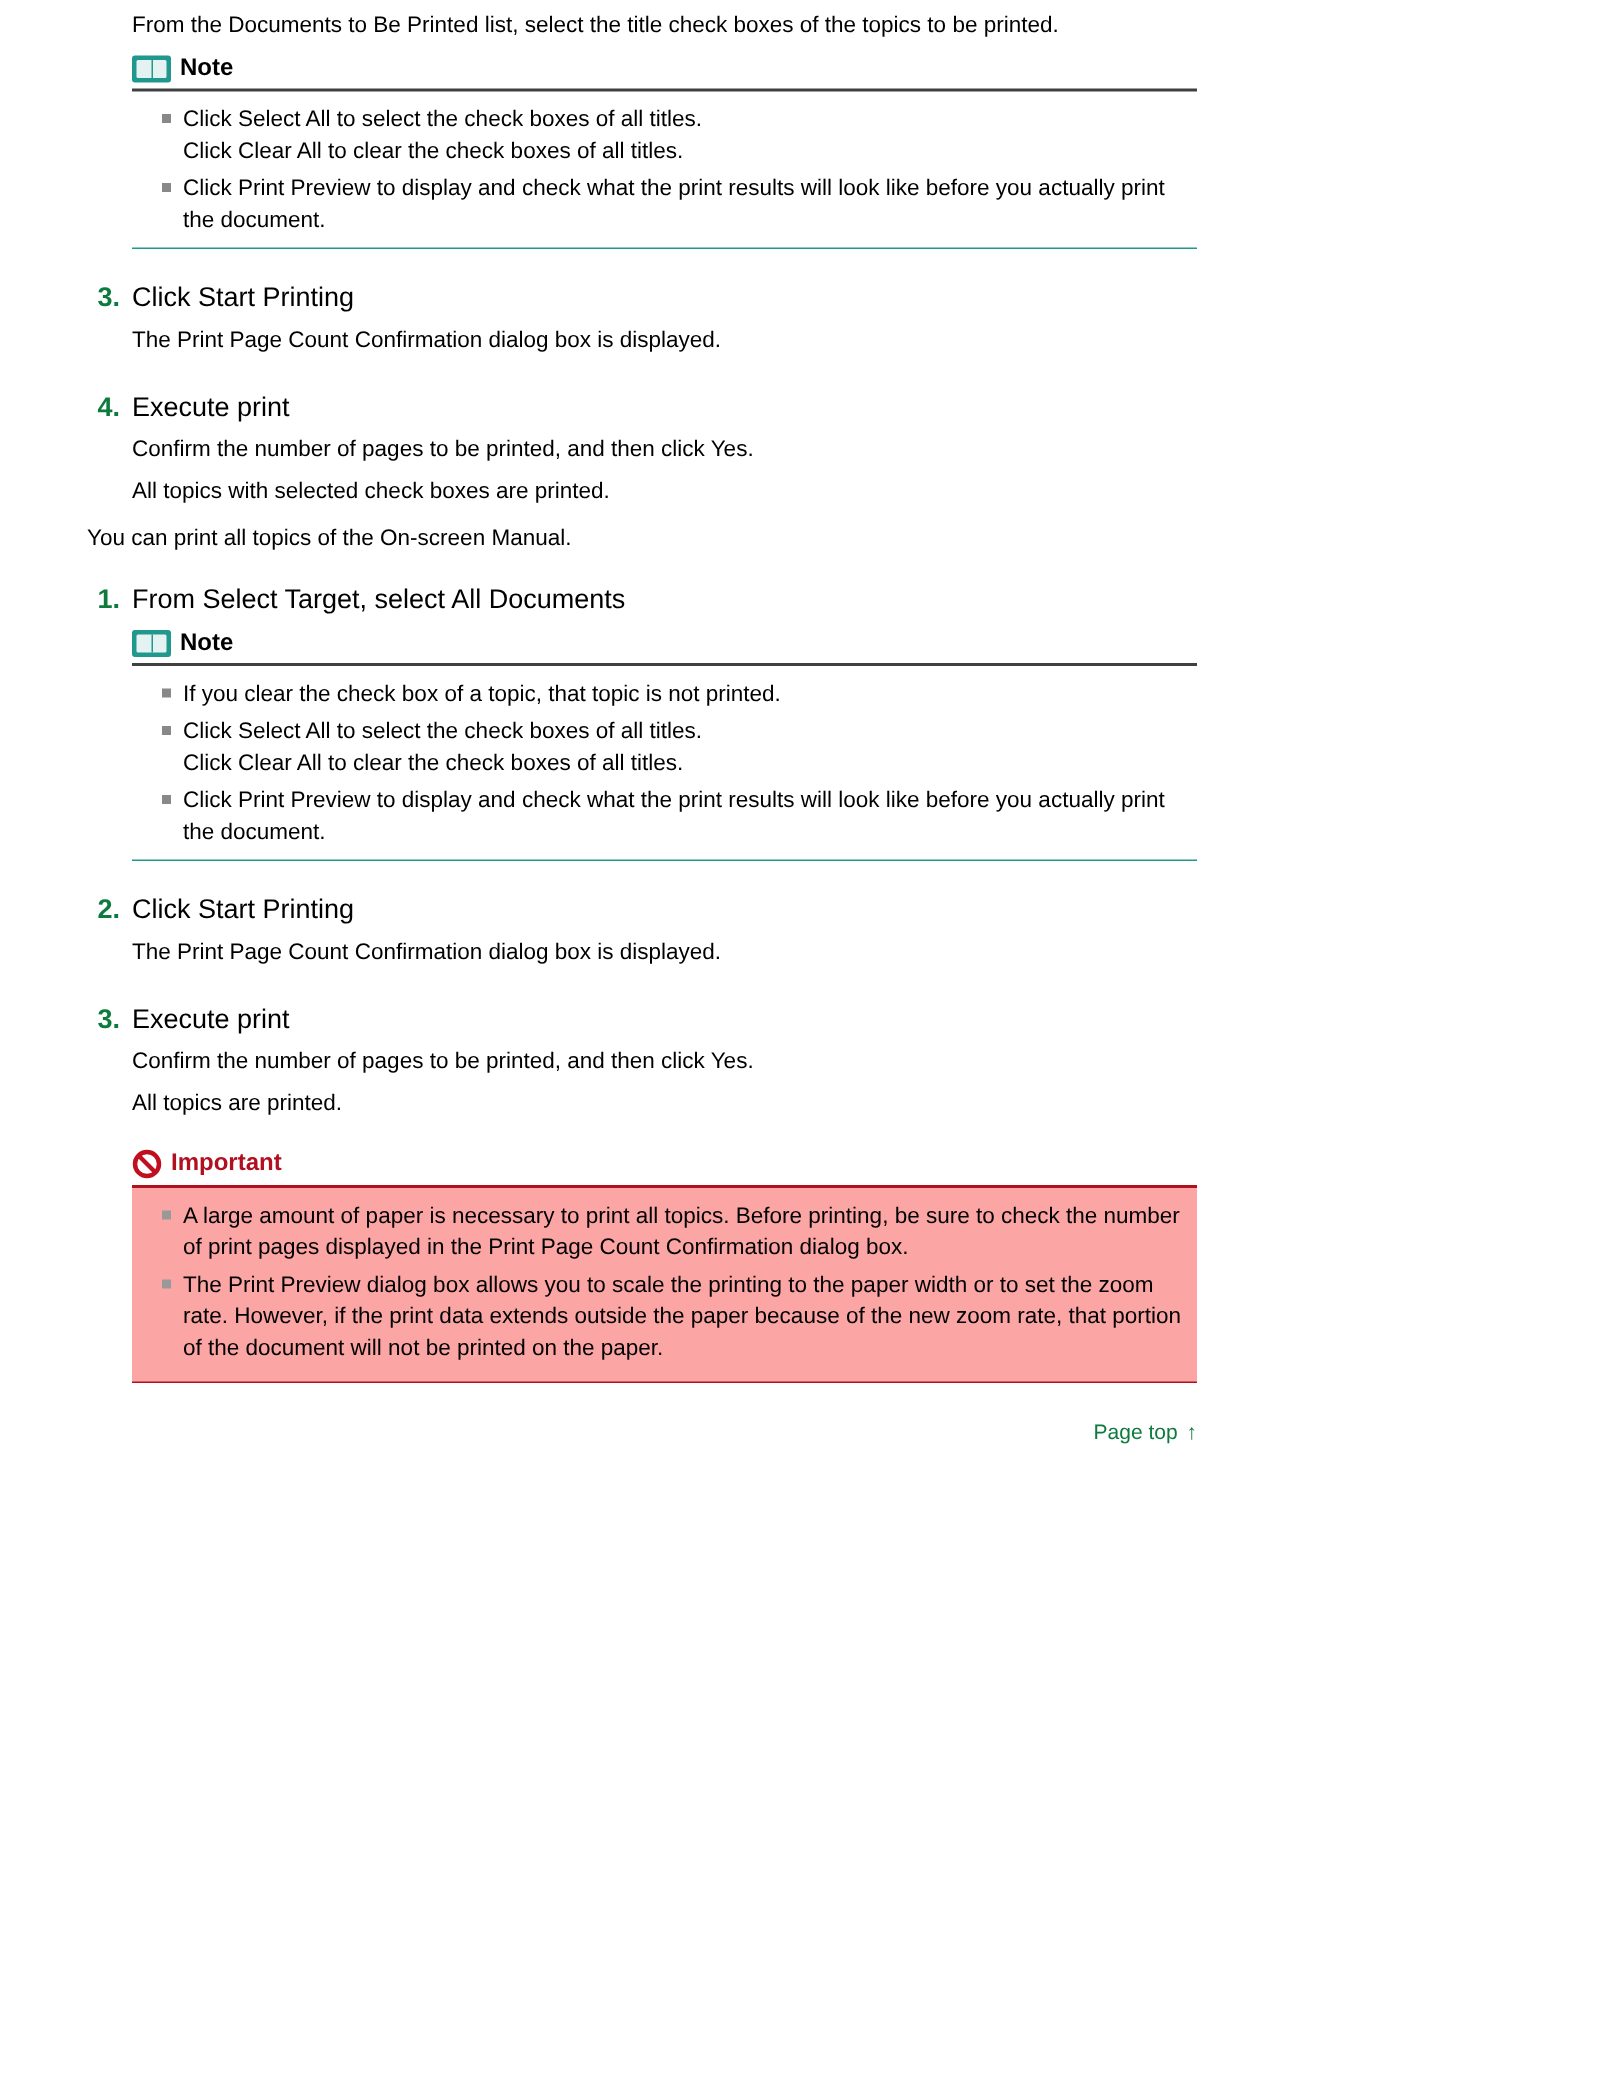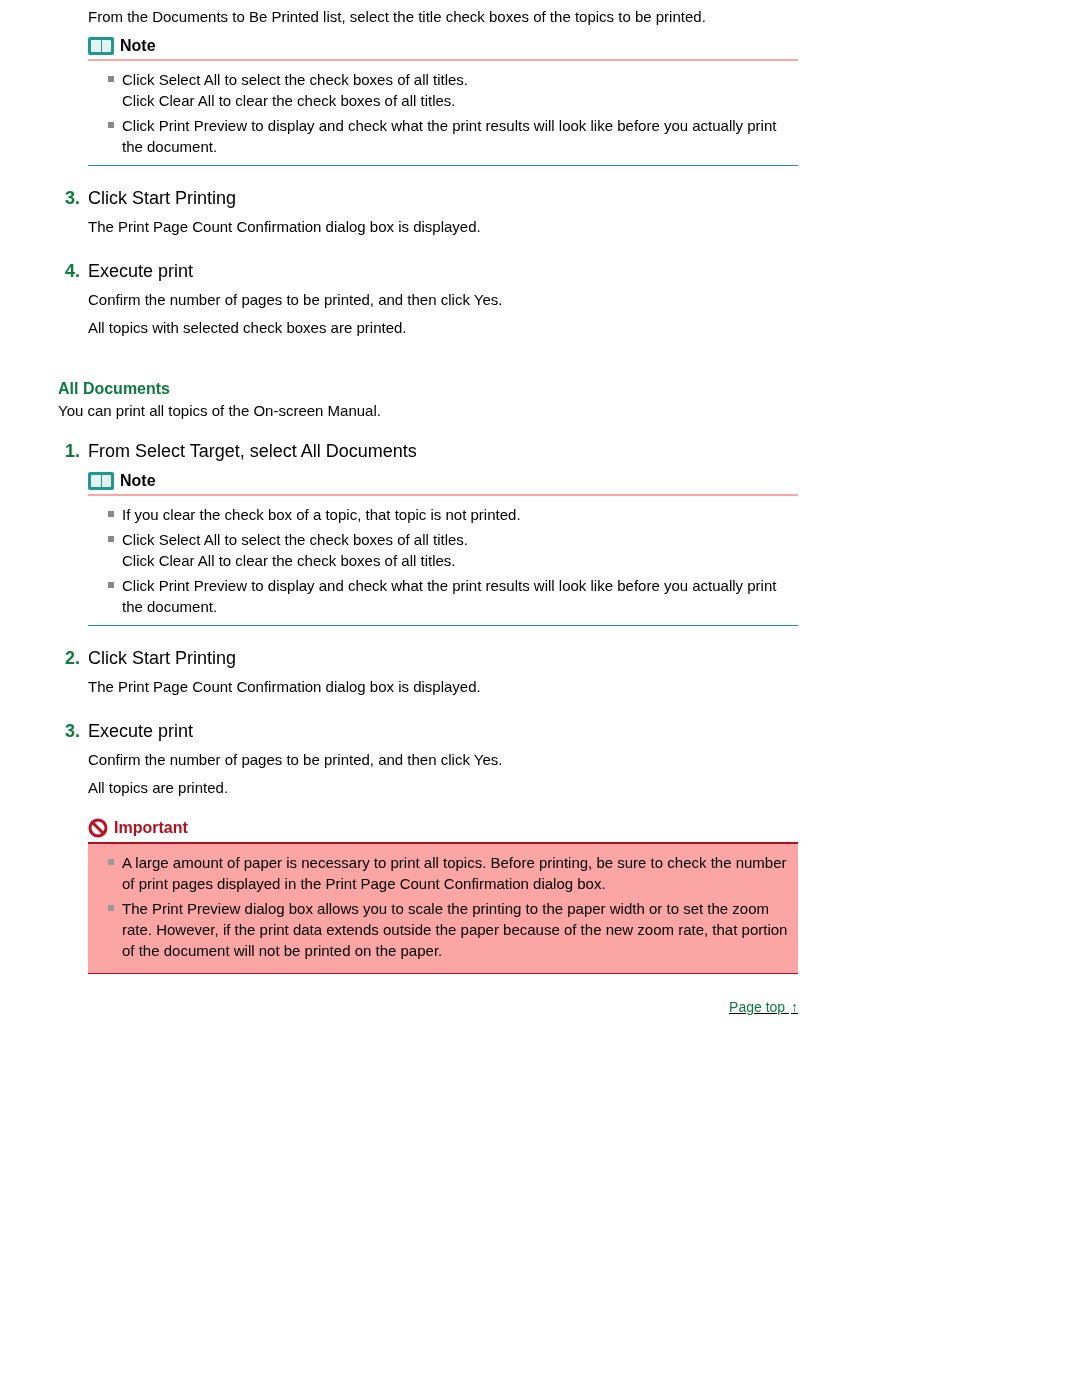--- a/index.html
+++ b/index.html
@@ -39,21 +39,21 @@
   }
 
   .note-box {
     margin-left: 30px;
     margin-bottom: 20px;
   }
   .note-header {
     display: flex;
     align-items: center;
     gap: 6px;
-    border-bottom: 2px solid #fca5a5;
+    border-bottom: 2px solid #404040;
     padding-bottom: 4px;
     margin-bottom: 8px;
   }
   .note-icon {
     width: 26px;
     height: 18px;
     background: #20988e;
     border-radius: 2px;
     position: relative;
     display: flex;
@@ -193,21 +193,20 @@
     background: #999;
   }
   .important-footer-line {
     border-top: 1px solid #b01020;
   }
 
   .page-top {
     text-align: right;
     margin-top: 24px;
     margin-left: 30px;
-    text-decoration: underline;
   }
   .page-top a {
     color: #0c7b3d;
     text-decoration: none;
     font-size: 14px;
   }
   .page-top-arrow {
     color: #0c7b3d;
     font-size: 14px;
     margin-left: 2px;
@@ -254,21 +253,20 @@
       <div class="step-header">
         <span class="step-num">4.</span>
         <span class="step-title">Execute print</span>
       </div>
       <div class="step-body">
         <p>Confirm the number of pages to be printed, and then click Yes.</p>
         <p>All topics with selected check boxes are printed.</p>
       </div>
     </div>
 
-    <div class="section-heading">All Documents</div>
     <div class="section-intro">You can print all topics of the On-screen Manual.</div>
 
     <div class="step">
       <div class="step-header">
         <span class="step-num">1.</span>
         <span class="step-title">From Select Target, select All Documents</span>
       </div>
     </div>
 
     <div class="note-box">

